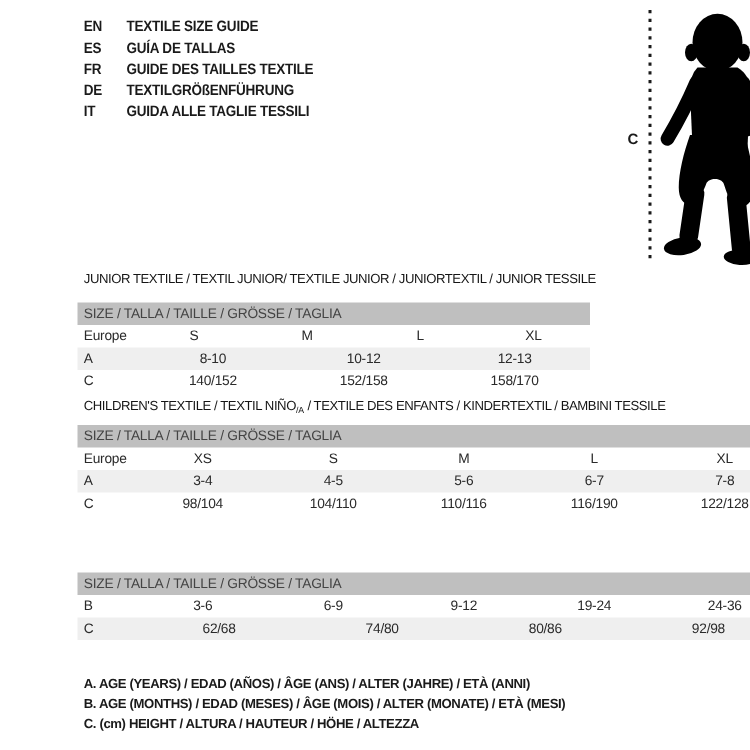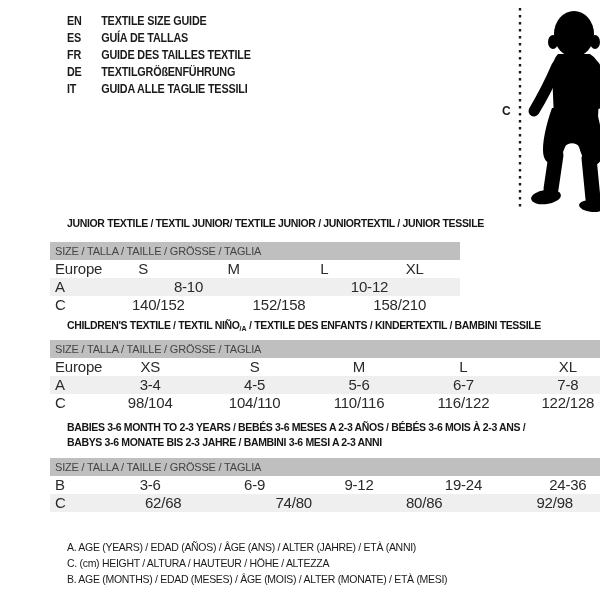--- a/index.html
+++ b/index.html
@@ -24,40 +24,40 @@
   .lang-row{display:flex;height:17px;line-height:17px;font-weight:bold;
     font-size:12px;letter-spacing:-0.2px;white-space:nowrap;}
   .lang-code{width:38px;}
 
   
   .figure{position:absolute;left:455px;top:0;width:145px;height:220px;}
   .measure-label{position:absolute;left:2px;top:104px;font-weight:bold;font-size:12px;}
   .figure svg{position:absolute;left:0;top:0;}
 
   
-  .section-title{position:absolute;left:22px;font-weight:bold;font-size:10.5px;
+  .section-title{position:absolute;left:22px;font-weight:normal;font-size:10.5px;
     letter-spacing:-0.35px;color:#151515;white-space:nowrap;}
   .section-title .title-line{height:15px;line-height:15px;}
   .sub{font-size:7px;vertical-align:-2px;letter-spacing:0;}
 
   
-  .size-table{position:absolute;left:5px;}
+  .size-table{position:absolute;left:17px;}
   .w-junior{width:410px;}
   .w-full{width:570px;}
   .thead{height:18px;line-height:18px;background:var(--table-header-bg);
     color:var(--text-table-header);padding-left:5px;font-size:11px;letter-spacing:-0.2px;}
-  .trow{display:flex;height:18px;line-height:18px;font-size:15px;
+  .trow{display:flex;height:18px;line-height:18px;font-size:11px;
     letter-spacing:-0.2px;color:var(--text-table);}
   .trow.striped{background:var(--row-stripe-bg);}
   .tlabel{width:48px;padding-left:5px;}
   .tcell{flex:1;text-align:center;}
 
   
   .legend{position:absolute;left:22px;top:539px;}
-  .legend-line{height:16px;line-height:16px;font-weight:normal;font-size:10.5px;
+  .legend-line{height:16px;line-height:16px;font-weight:bold;font-size:10.5px;
     letter-spacing:-0.3px;white-space:nowrap;}
 
   #t1{top:217px;} #tab1{top:242px;}
   #t2{top:319px;} #tab2{top:340px;}
   #t3{top:420px;} #tab3{top:458px;}
 </style>
 </head>
 <body>
 
 <div class="page">
@@ -112,26 +112,27 @@
       <span class="tlabel">Europe</span>
       <span class="tcell">S</span>
       <span class="tcell">M</span>
       <span class="tcell">L</span>
       <span class="tcell">XL</span>
     </div>
     <div class="trow striped">
       <span class="tlabel">A</span>
       <span class="tcell">8-10</span>
       <span class="tcell">10-12</span>
+      <span class="tcell">12-13</span>
     </div>
     <div class="trow">
       <span class="tlabel">C</span>
       <span class="tcell">140/152</span>
       <span class="tcell">152/158</span>
-      <span class="tcell">158/210</span>
+      <span class="tcell">158/170</span>
     </div>
   </div>
 
   <h2 class="section-title" id="t2"><span>CHILDREN'S TEXTILE / TEXTIL NIÑO</span><span class="sub">/A</span><span> / TEXTILE DES ENFANTS / KINDERTEXTIL / BAMBINI TESSILE</span></h2>
   <div class="size-table w-full" id="tab2">
     <div class="thead">SIZE / TALLA / TAILLE / GRÖSSE / TAGLIA</div>
     <div class="trow">
       <span class="tlabel">Europe</span>
       <span class="tcell">XS</span>
       <span class="tcell">S</span>
@@ -145,29 +146,25 @@
       <span class="tcell">4-5</span>
       <span class="tcell">5-6</span>
       <span class="tcell">6-7</span>
       <span class="tcell">7-8</span>
     </div>
     <div class="trow">
       <span class="tlabel">C</span>
       <span class="tcell">98/104</span>
       <span class="tcell">104/110</span>
       <span class="tcell">110/116</span>
-      <span class="tcell">116/122</span>
+      <span class="tcell">116/190</span>
       <span class="tcell">122/128</span>
     </div>
   </div>
 
-  <h2 class="section-title" id="t3">
-    <div class="title-line">BABIES 3-6 MONTH TO 2-3 YEARS / BEBÉS 3-6 MESES A 2-3 AÑOS / BÉBÉS 3-6 MOIS À 2-3 ANS /</div>
-    <div class="title-line">BABYS 3-6 MONATE BIS 2-3 JAHRE / BAMBINI 3-6 MESI A 2-3 ANNI</div>
-  </h2>
   <div class="size-table w-full" id="tab3">
     <div class="thead">SIZE / TALLA / TAILLE / GRÖSSE / TAGLIA</div>
     <div class="trow">
       <span class="tlabel">B</span>
       <span class="tcell">3-6</span>
       <span class="tcell">6-9</span>
       <span class="tcell">9-12</span>
       <span class="tcell">19-24</span>
       <span class="tcell">24-36</span>
     </div>
@@ -175,17 +172,17 @@
       <span class="tlabel">C</span>
       <span class="tcell">62/68</span>
       <span class="tcell">74/80</span>
       <span class="tcell">80/86</span>
       <span class="tcell">92/98</span>
     </div>
   </div>
 
   <div class="legend">
     <div class="legend-line">A. AGE (YEARS) / EDAD (AÑOS) / ÂGE (ANS) / ALTER (JAHRE) / ETÀ (ANNI)</div>
+    <div class="legend-line">B. AGE (MONTHS) / EDAD (MESES) / ÂGE (MOIS) / ALTER (MONATE) / ETÀ (MESI)</div>
     <div class="legend-line">C. (cm) HEIGHT / ALTURA / HAUTEUR / HÖHE / ALTEZZA</div>
-    <div class="legend-line">B. AGE (MONTHS) / EDAD (MESES) / ÂGE (MOIS) / ALTER (MONATE) / ETÀ (MESI)</div>
   </div>
 
 </div>
 
 </body></html>

